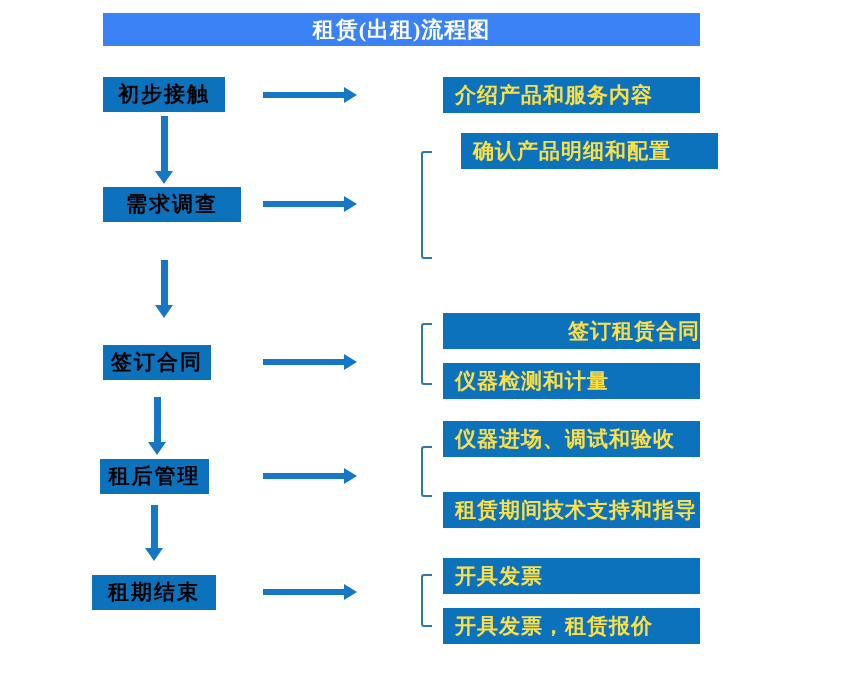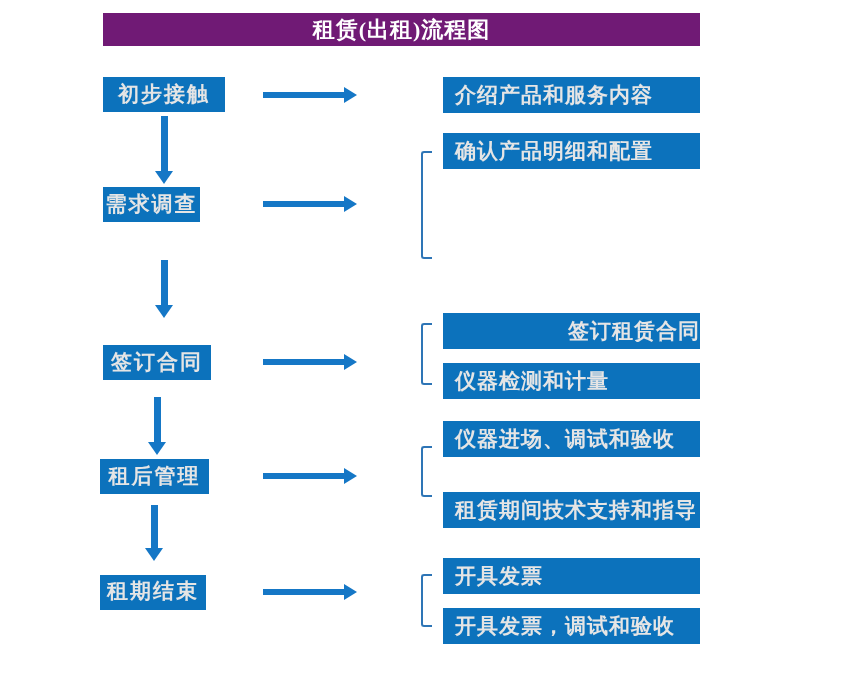--- a/index.html
+++ b/index.html
@@ -11,47 +11,47 @@
     width: 844px;
     height: 688px;
     background: #ffffff;
     overflow: hidden;
   }
 
   .title-bar {
     position: absolute;
     left: 103px; top: 13px;
     width: 597px; height: 33px;
-    background: #701a75;
+    background: #3b82f6;
     color: #ffffff;
     font-weight: bold;
     font-size: 22px;
     line-height: 33px;
     text-align: center;
     letter-spacing: 1px;
   }
 
   .stage-box {
     position: absolute;
     height: 35px;
     background: #0C72BC;
-    color: #e5e5e5;
+    color: #000000;
     font-weight: bold;
     font-size: 21px;
     line-height: 35px;
     text-align: center;
     letter-spacing: 2px;
   }
 
   .detail-box {
     position: absolute;
     left: 443px;
     width: 257px; height: 36px;
     background: #0C72BC;
-    color: #e5e5e5;
+    color: #fde047;
     font-weight: bold;
     font-size: 21px;
     line-height: 36px;
     padding-left: 12px;
     letter-spacing: 1px;
     white-space: nowrap;
   }
 
   
   .h-arrow {
@@ -107,24 +107,24 @@
   }
 </style>
 </head>
 <body>
 
 <div class="canvas">
 
   <div class="title-bar">租赁(出租)流程图</div>
 
   <div class="stage-box" style="left:103px; top:77px;  width:122px;">初步接触</div>
-  <div class="stage-box" style="left:103px; top:187px; width:97px;">需求调查</div>
+  <div class="stage-box" style="left:103px; top:187px; width:138px;">需求调查</div>
   <div class="stage-box" style="left:100px; top:459px; width:109px;">租后管理</div>
   <div class="stage-box" style="left:103px; top:345px; width:108px;">签订合同</div>
-  <div class="stage-box" style="left:100px; top:575px; width:106px;font-family:Liberation Mono, monospace;">租期结束</div>
+  <div class="stage-box" style="left:92px; top:575px; width:124px;">租期结束</div>
 
   <div class="v-arrow" style="left:155px; top:116px; height:68px;">
       <div class="shaft"></div>
       <div class="head"></div>
     </div>
   <div class="v-arrow" style="left:155px; top:260px; height:58px;">
       <div class="shaft"></div>
       <div class="head"></div>
     </div>
   <div class="v-arrow" style="left:148px; top:397px; height:58px;">
@@ -156,21 +156,21 @@
       <div class="shaft"></div>
       <div class="head"></div>
     </div>
 
   <div class="bracket" style="top:151px; height:108px;"></div>
   <div class="bracket" style="top:323px; height:62px;"></div>
   <div class="bracket" style="top:446px; height:51px;"></div>
   <div class="bracket" style="top:574px; height:53px;"></div>
 
   <div class="detail-box" style="top:77px;">介绍产品和服务内容</div>
-  <div class="detail-box" style="top:133px;">确认产品明细和配置</div>
+  <div class="detail-box" style="top:133px;margin-left:18px;">确认产品明细和配置</div>
   <div class="detail-box" style="top:313px;text-align:right;">签订租赁合同</div>
   <div class="detail-box" style="top:363px;">仪器检测和计量</div>
   <div class="detail-box" style="top:492px;">租赁期间技术支持和指导</div>
   <div class="detail-box" style="top:421px;">仪器进场、调试和验收</div>
   <div class="detail-box" style="top:558px;">开具发票</div>
-  <div class="detail-box" style="top:608px;">开具发票，调试和验收</div>
+  <div class="detail-box" style="top:608px;">开具发票，租赁报价</div>
 
 </div>
 
 </body></html>

